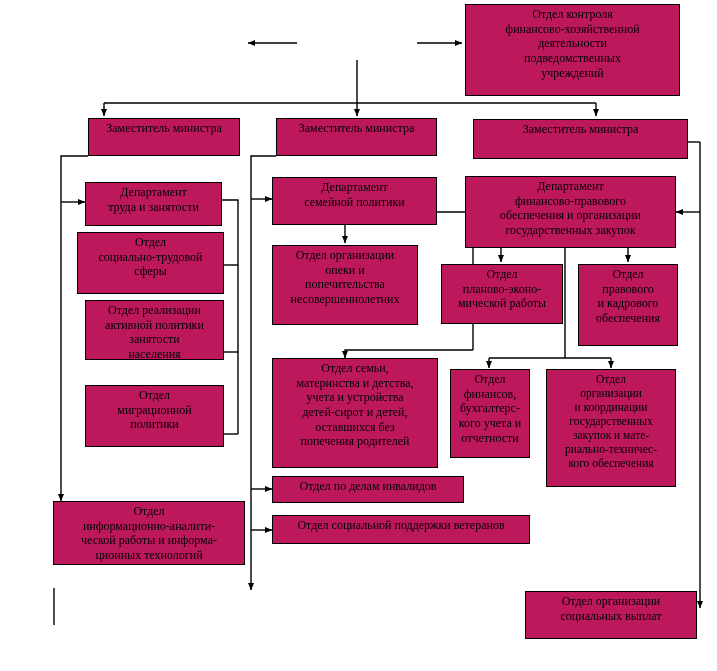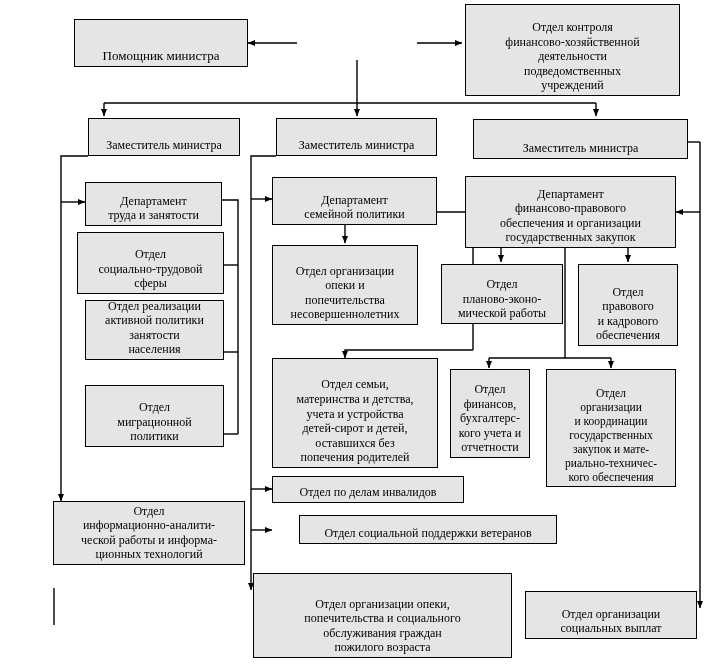--- a/index.html
+++ b/index.html
@@ -20,23 +20,23 @@
     left: 0;
     top: 0;
     width: 717px;
     height: 671px;
     pointer-events: none;
   }
   .node {
     position: absolute;
     box-sizing: border-box;
     border: 1.4px solid #000000;
-    background: #e5e5e5;
+    background: #be185d;
     display: flex;
-    align-items: flex-end;
+    align-items: flex-start;
     justify-content: center;
     text-align: center;
     color: #000000;
     line-height: 1.22;
     padding: 2px 4px;
     overflow: hidden;
   }
   .node .label {
     display: block;
     width: 100%;
@@ -104,23 +104,20 @@
 
       <path d="M565,248 L565,358"></path>
       <path d="M489,358 L611,358"></path>
       <path d="M489,358 L489,368" marker-end="url(#arrow)"></path>
       <path d="M611,358 L611,368" marker-end="url(#arrow)"></path>
 
       <line x1="54" y1="588" x2="54" y2="625"></line>
     </g>
   </svg>
 
-  <div class="node fs13" style="left:74px;  top:19px;  width:174px; height:48px;">
-    <span class="label">Помощник министра</span>
-  </div>
 
 
   <div class="node fs12" style="left:465px; top:4px;   width:215px; height:92px;">
     <span class="label">Отдел контроля
 финансово-хозяйственной
 деятельности
 подведомственных
 учреждений</span>
   </div>
 
@@ -185,30 +182,24 @@
 учета и устройства
 детей-сирот и детей,
 оставшихся без
 попечения родителей</span>
   </div>
 
   <div class="node fs12" style="left:272px; top:476px; width:192px; height:27px;">
     <span class="label">Отдел по делам инвалидов</span>
   </div>
 
-  <div class="node fs12" style="left:272px; top:515px; width:258px; height:29px;margin-left:27px;">
+  <div class="node fs12" style="left:272px; top:515px; width:258px; height:29px;">
     <span class="label">Отдел социальной поддержки ветеранов</span>
   </div>
 
-  <div class="node fs12" style="left:253px; top:573px; width:259px; height:85px;">
-    <span class="label">Отдел организации опеки,
-попечительства и социального
-обслуживания граждан
-пожилого возраста</span>
-  </div>
 
   <div class="node fs12" style="left:465px; top:176px; width:211px; height:72px;">
     <span class="label">Департамент
 финансово-правового
 обеспечения и организации
 государственных закупок</span>
   </div>
 
   <div class="node fs12" style="left:441px; top:264px; width:122px; height:60px;">
     <span class="label">Отдел

